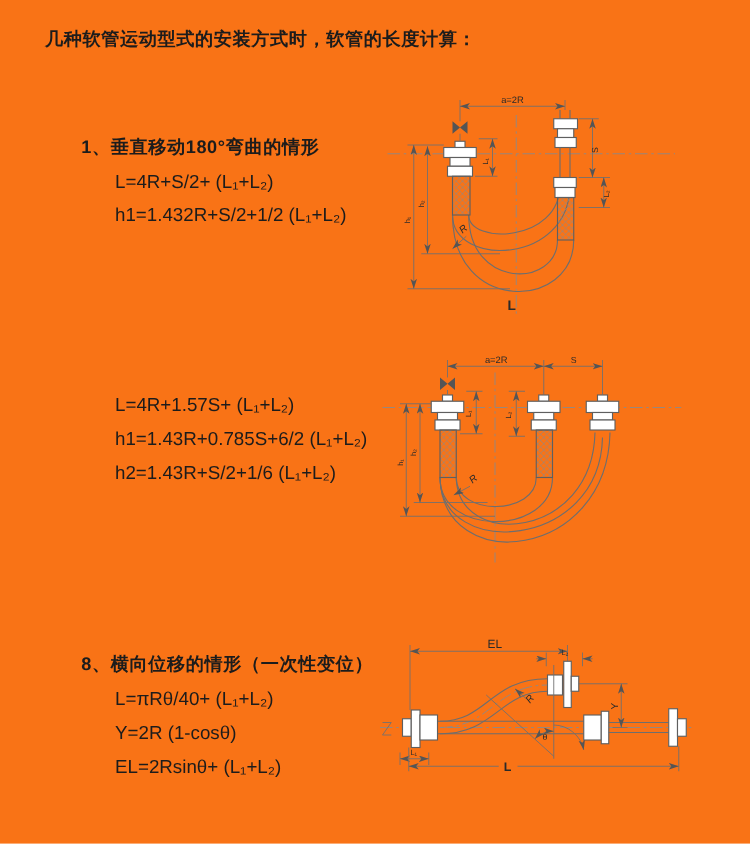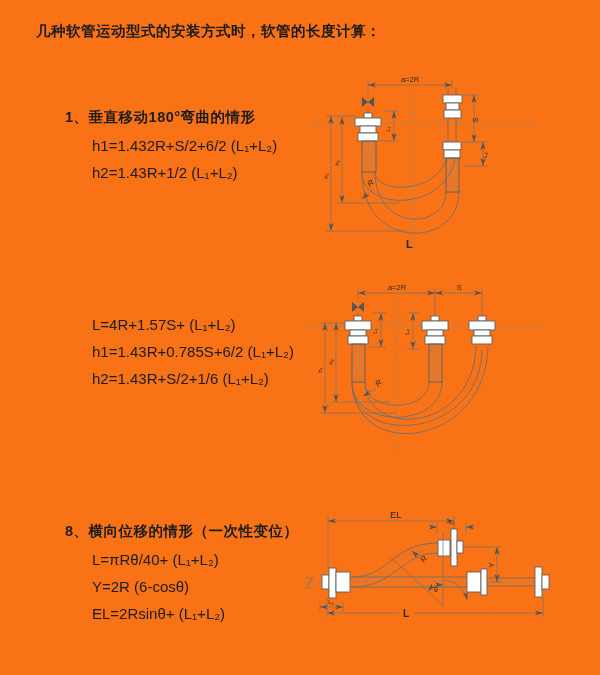--- a/index.html
+++ b/index.html
@@ -21,34 +21,34 @@
 </style>
 </head>
 <body>
 
 <div class="page">
 
   <div class="title">几种软管运动型式的安装方式时，软管的长度计算：</div>
 
   <div class="section" style="top:108px;">
     <div class="sec-heading">1、垂直移动180°弯曲的情形</div>
-    <div class="formula">h1=1.432R+S/2+6/2 (L₁+L₂)</div>
-    <div class="formula">h2=1.43R+1/2 (L₁+L₂)</div>
+    <div class="formula">L=4R+S/2+ (L₁+L₂)</div>
+    <div class="formula">h1=1.432R+S/2+1/2 (L₁+L₂)</div>
   </div>
 
   <div class="section" style="top:306px;">
     <div class="formula">L=4R+1.57S+ (L₁+L₂)</div>
     <div class="formula">h1=1.43R+0.785S+6/2 (L₁+L₂)</div>
     <div class="formula">h2=1.43R+S/2+1/6 (L₁+L₂)</div>
   </div>
 
   <div class="section" style="top:522px;">
     <div class="sec-heading">8、横向位移的情形（一次性变位）</div>
     <div class="formula">L=πRθ/40+ (L₁+L₂)</div>
-    <div class="formula">Y=2R (6-cosθ)</div>
+    <div class="formula">Y=2R (1-cosθ)</div>
     <div class="formula">EL=2Rsinθ+ (L₁+L₂)</div>
   </div>
 
   <svg class="d-svg" style="left:300px;top:75px;" width="255" height="185" viewBox="300 75 255 185">
     <defs>
       <marker id="ar1" markerWidth="9" markerHeight="6" refX="8" refY="2.6" orient="auto-start-reverse" markerUnits="userSpaceOnUse">
         <path d="M0,0 L8,2.6 L0,5.2 L2.1,2.6 Z" fill="#555"></path>
       </marker>
       <pattern id="hx1" patternUnits="userSpaceOnUse" width="5" height="5">
         <path d="M0,5 L5,0 M0,0 L5,5" stroke="#8a8a8a" stroke-width="0.5"></path>

